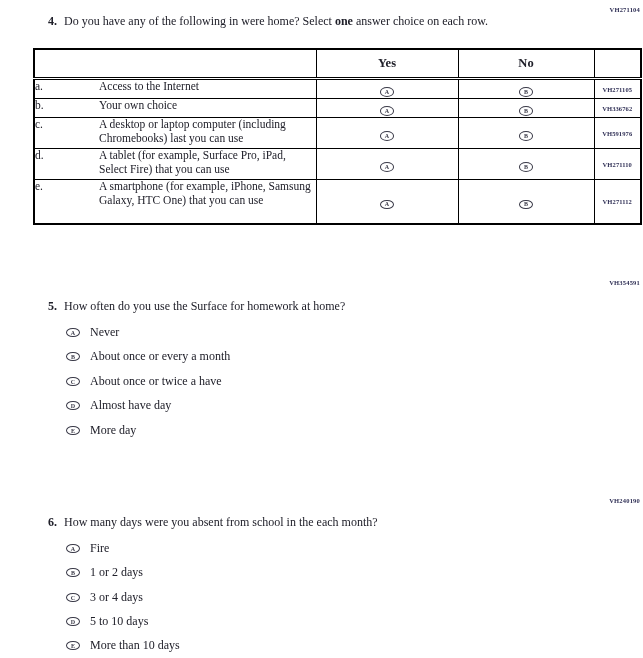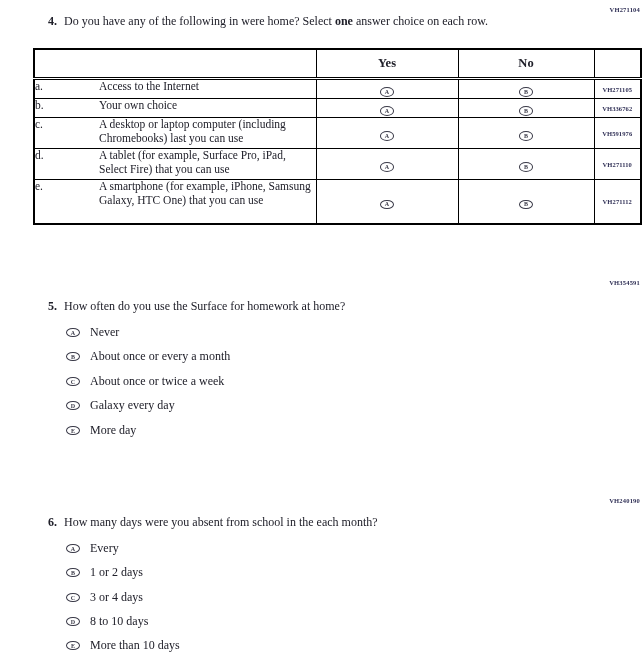--- a/index.html
+++ b/index.html
@@ -182,50 +182,50 @@
 <div class="opt" style="top:326px">
   <span class="bubble">A</span>
   <span>Never</span>
 </div>
 <div class="opt" style="top:350px">
   <span class="bubble">B</span>
   <span>About once or every a month</span>
 </div>
 <div class="opt" style="top:375px">
   <span class="bubble">C</span>
-  <span>About once or twice a week</span>
+  <span>About once or twice a have</span>
 </div>
 <div class="opt" style="top:399px">
   <span class="bubble">D</span>
-  <span>Galaxy every day</span>
+  <span>Almost have day</span>
 </div>
 <div class="opt" style="top:424px">
   <span class="bubble">E</span>
   <span>More day</span>
 </div>
 
 <span class="code" style="top:497px">VH240190</span>
 
 <div class="q" style="top:515px">
   <span class="qnum">6.</span>
   <span>How many days were you absent from school in the each month?</span>
 </div>
 
 <div class="opt" style="top:542px">
   <span class="bubble">A</span>
-  <span>Every</span>
+  <span>Fire</span>
 </div>
 <div class="opt" style="top:566px">
   <span class="bubble">B</span>
   <span>1 or 2 days</span>
 </div>
 <div class="opt" style="top:591px">
   <span class="bubble">C</span>
   <span>3 or 4 days</span>
 </div>
 <div class="opt" style="top:615px">
   <span class="bubble">D</span>
-  <span>8 to 10 days</span>
+  <span>5 to 10 days</span>
 </div>
 <div class="opt" style="top:639px">
   <span class="bubble">E</span>
   <span>More than 10 days</span>
 </div>
 
 </body></html>

